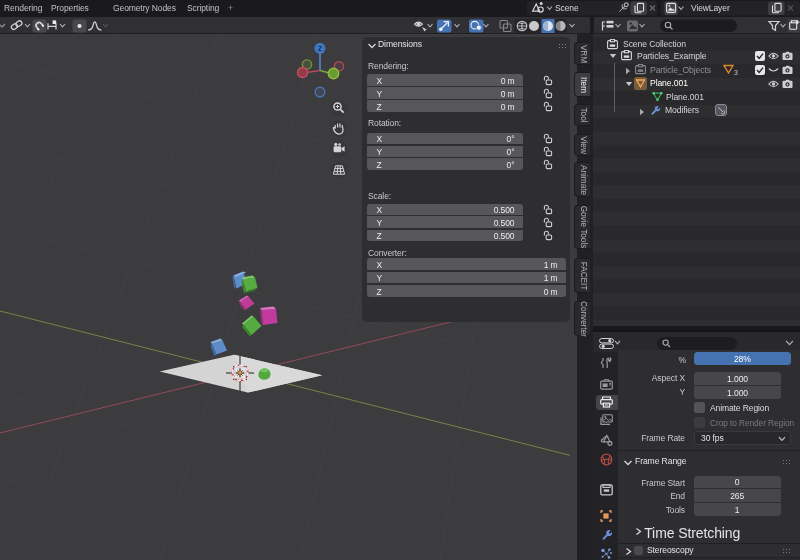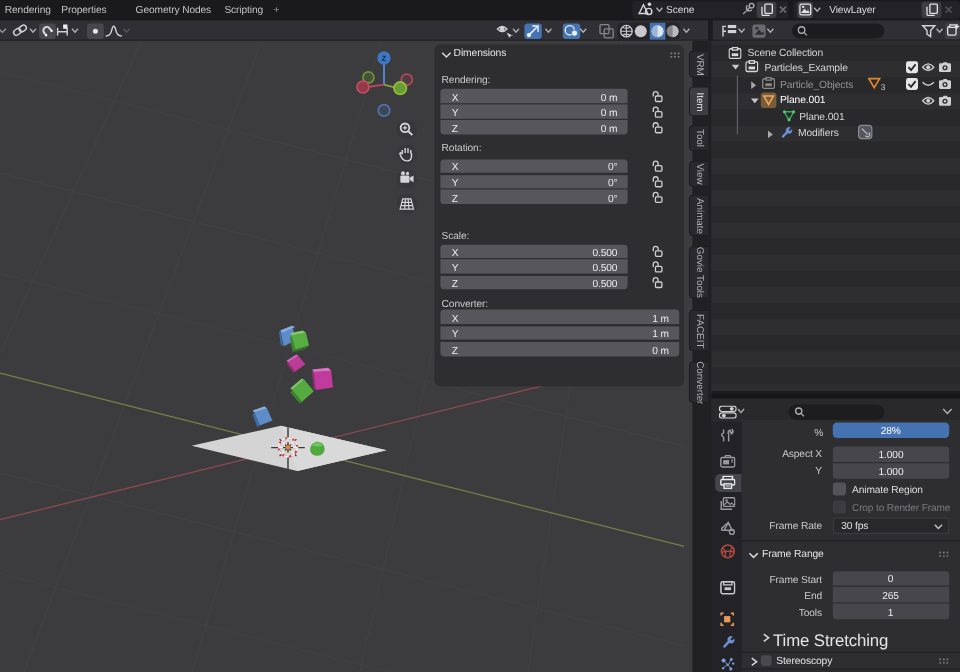--- a/index.html
+++ b/index.html
@@ -22,21 +22,21 @@
 
 #tabs{left:570px;top:34px;width:23px;height:526px;background:#3c3c3f;overflow:visible;}
 .vtab{position:absolute;left:3.5px;width:16.5px;background:#2a2a2e;color:#b0b0b3;border-radius:4px 0 0 4px;border:1px solid #1c1c1f;border-right:none;font-size:8.2px;}
 .vtab span{position:absolute;left:4.5px;top:50%;transform:translateY(-50%);writing-mode:vertical-rl;white-space:nowrap;letter-spacing:0px;}
 .vtab.act{background:#3d3d42;color:#ededee;}
 
 #outliner{left:593px;top:34px;width:207px;height:292px;background:#29292c;background-image:linear-gradient(to bottom,transparent 0px,transparent 13.45px,rgba(255,255,255,0.022) 13.45px,rgba(255,255,255,0.022) 26.9px);background-size:100% 26.9px;background-position:0 3.2px;color:#d4d4d6;font-size:8.6px;letter-spacing:-0.1px;}
 #propshead{left:593px;top:329px;width:207px;height:23px;background:#29292c;border-top:3px solid #161618;}
 #propstabs{left:593px;top:352px;width:25px;height:208px;background:#232327;}
 #propsbody{left:618px;top:350px;width:182px;height:210px;background:#2e2e31;color:#c9c9cc;font-size:8.5px;letter-spacing:-0.1px;}
-.pfield{position:absolute;left:76px;width:97px;height:12.4px;background:#47474b;color:#ededee;text-align:center;}
+.pfield{position:absolute;left:76px;width:87px;height:12.4px;background:#47474b;color:#ededee;text-align:center;}
 .plabel{position:absolute;right:115px;text-align:right;color:#c9c9cc;}
 </style></head><body>
 <div id="stage">
   <div class="abs" id="topbar">
     <span class="tab" style="left:4px">Rendering</span>
     <span class="tab" style="left:51px">Properties</span>
     <span class="tab" style="left:113px">Geometry Nodes</span>
     <span class="tab" style="left:187px">Scripting</span>
     <span class="tab" style="left:228px;color:#909092">+</span>
     <span class="tab" style="left:555px;color:#d8d8da">Scene</span>
@@ -612,21 +612,21 @@
 
     <div class="plabel" style="right:114px;top:4.5px">%</div>
     <div class="abs" style="left:76px;top:2px;width:96.5px;height:13px;background:#4573b2;border-radius:3.5px;color:#fff;text-align:center"><span style="position:relative;top:1.5px">28%</span></div>
     <div class="plabel" style="top:23px">Aspect X</div>
     <div class="pfield" style="top:22.3px;border-radius:3px 3px 0 0"><span style="position:relative;top:1.5px">1.000</span></div>
     <div class="plabel" style="top:37px">Y</div>
     <div class="pfield" style="top:36.3px;border-radius:0 0 3px 3px"><span style="position:relative;top:1.5px">1.000</span></div>
     <div class="abs" style="left:76px;top:52px;width:11px;height:11px;background:#545458;border-radius:2.5px"></div>
     <div class="abs" style="left:92px;top:53px;color:#dedee0">Animate Region</div>
     <div class="abs" style="left:76px;top:66.5px;width:11px;height:11px;background:#3c3c40;border-radius:2.5px"></div>
-    <div class="abs" style="left:92px;top:67.5px;color:#79797d;font-size:8.4px;letter-spacing:-0.1px">Crop to Render Frame</div>
+    <div class="abs" style="left:92px;top:67.5px;color:#79797d;font-size:8.4px;letter-spacing:-0.1px">Crop to Render Region</div>
     <div class="plabel" style="top:82.5px">Frame Rate</div>
     <div class="abs" style="left:76px;top:81px;width:97px;height:13.6px;background:#28282b;border:1px solid #3a3a3e;border-radius:3px;color:#e2e2e4">
       <span style="position:absolute;left:6px;top:1px">30 fps</span>
       <svg style="position:absolute;right:4px;top:4px" width="8" height="6" viewBox="0 0 8 6">
           <path d="M1 1.2 L4 4.4 L7 1.2" stroke="#c2c2c5" stroke-width="1.2" fill="none"></path>
         </svg>
     </div>
     <div class="abs" style="left:0;top:99.5px;width:182px;height:1px;background:#212124"></div>
     <svg class="abs" style="left:4.5px;top:108.5px" width="10" height="8" viewBox="0 0 10 8">
         <path d="M1.5 2 L5 5.5 L8.5 2" stroke="#d6d6d8" stroke-width="1.3" fill="none"></path>

